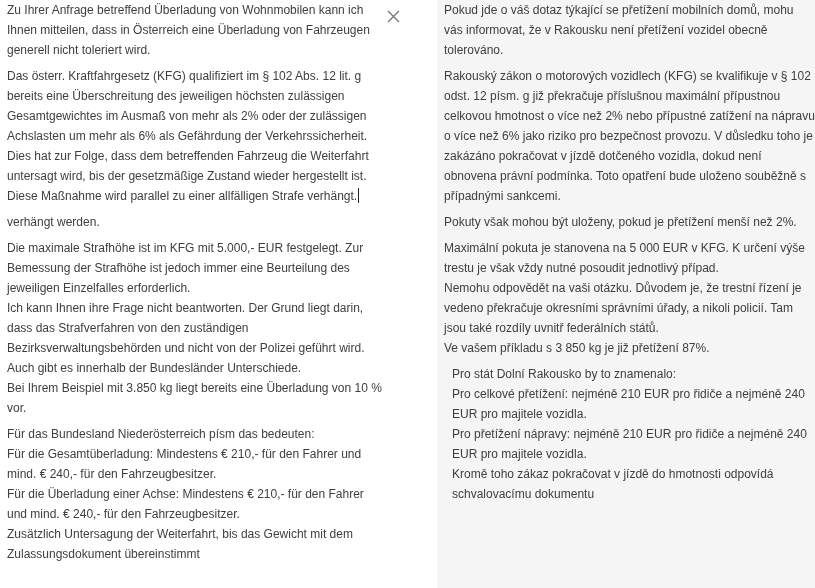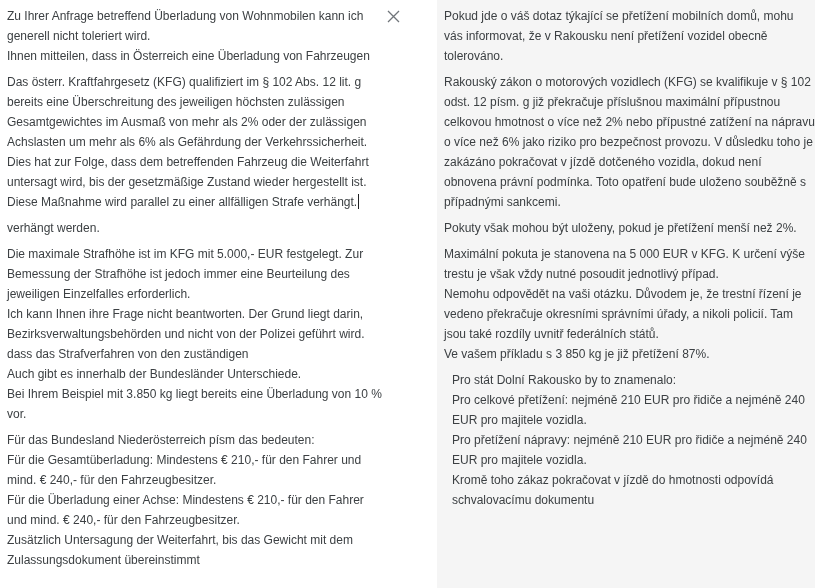--- a/index.html
+++ b/index.html
@@ -15,21 +15,21 @@
     width: 815px; height: 588px;
     overflow: hidden;
     background: #fff;
     font-family: "Liberation Sans", "DejaVu Sans", sans-serif;
   }
   .translate-wrap {
     display: flex;
     width: 815px; height: 588px;
   }
   .panel {
-    padding: 6px 0 0 7px;
+    padding: 0 0 0 7px;
     height: 588px;
     overflow: hidden;
   }
   .panel-left {
     position: relative;
     width: 437px;
     background: var(--left-bg);
     padding-right: 48px;
   }
   .panel-right {
@@ -66,42 +66,42 @@
 </style>
 </head>
 <body>
 
 <div class="translate-wrap">
 
   <div class="panel panel-left" id="left-panel">
 
   <div class="paragraph">
         <div class="line">Zu Ihrer Anfrage betreffend Überladung von Wohnmobilen kann ich</div>
+        <div class="line">Ihnen mitteilen, dass in Österreich eine Überladung von Fahrzeugen</div>
         <div class="line">generell nicht toleriert wird.</div>
-        <div class="line">Ihnen mitteilen, dass in Österreich eine Überladung von Fahrzeugen</div>
       </div>
       <div class="paragraph">
         <div class="line">Das österr. Kraftfahrgesetz (KFG) qualifiziert im § 102 Abs. 12 lit. g</div>
         <div class="line">bereits eine Überschreitung des jeweiligen höchsten zulässigen</div>
         <div class="line">Gesamtgewichtes im Ausmaß von mehr als 2% oder der zulässigen</div>
         <div class="line">Achslasten um mehr als 6% als Gefährdung der Verkehrssicherheit.</div>
         <div class="line">Dies hat zur Folge, dass dem betreffenden Fahrzeug die Weiterfahrt</div>
         <div class="line">untersagt wird, bis der gesetzmäßige Zustand wieder hergestellt ist.</div>
         <div class="line">Diese Maßnahme wird parallel zu einer allfälligen Strafe verhängt.<span class="caret"></span></div>
       </div>
       <div class="paragraph">
         <div class="line">verhängt werden.</div>
       </div>
       <div class="paragraph">
         <div class="line">Die maximale Strafhöhe ist im KFG mit 5.000,- EUR festgelegt. Zur</div>
         <div class="line">Bemessung der Strafhöhe ist jedoch immer eine Beurteilung des</div>
         <div class="line">jeweiligen Einzelfalles erforderlich.</div>
         <div class="line">Ich kann Ihnen ihre Frage nicht beantworten. Der Grund liegt darin,</div>
+        <div class="line">dass das Strafverfahren von den zuständigen</div>
         <div class="line">Bezirksverwaltungsbehörden und nicht von der Polizei geführt wird.</div>
-        <div class="line">dass das Strafverfahren von den zuständigen</div>
         <div class="line">Auch gibt es innerhalb der Bundesländer Unterschiede.</div>
         <div class="line">Bei Ihrem Beispiel mit 3.850 kg liegt bereits eine Überladung von 10 %</div>
         <div class="line">vor.</div>
       </div>
       <div class="paragraph">
         <div class="line">Für das Bundesland Niederösterreich písm das bedeuten:</div>
         <div class="line">Für die Gesamtüberladung: Mindestens € 210,- für den Fahrer und</div>
         <div class="line">mind. € 240,- für den Fahrzeugbesitzer.</div>
         <div class="line">Für die Überladung einer Achse: Mindestens € 210,- für den Fahrer</div>
         <div class="line">und mind. € 240,- für den Fahrzeugbesitzer.</div>

